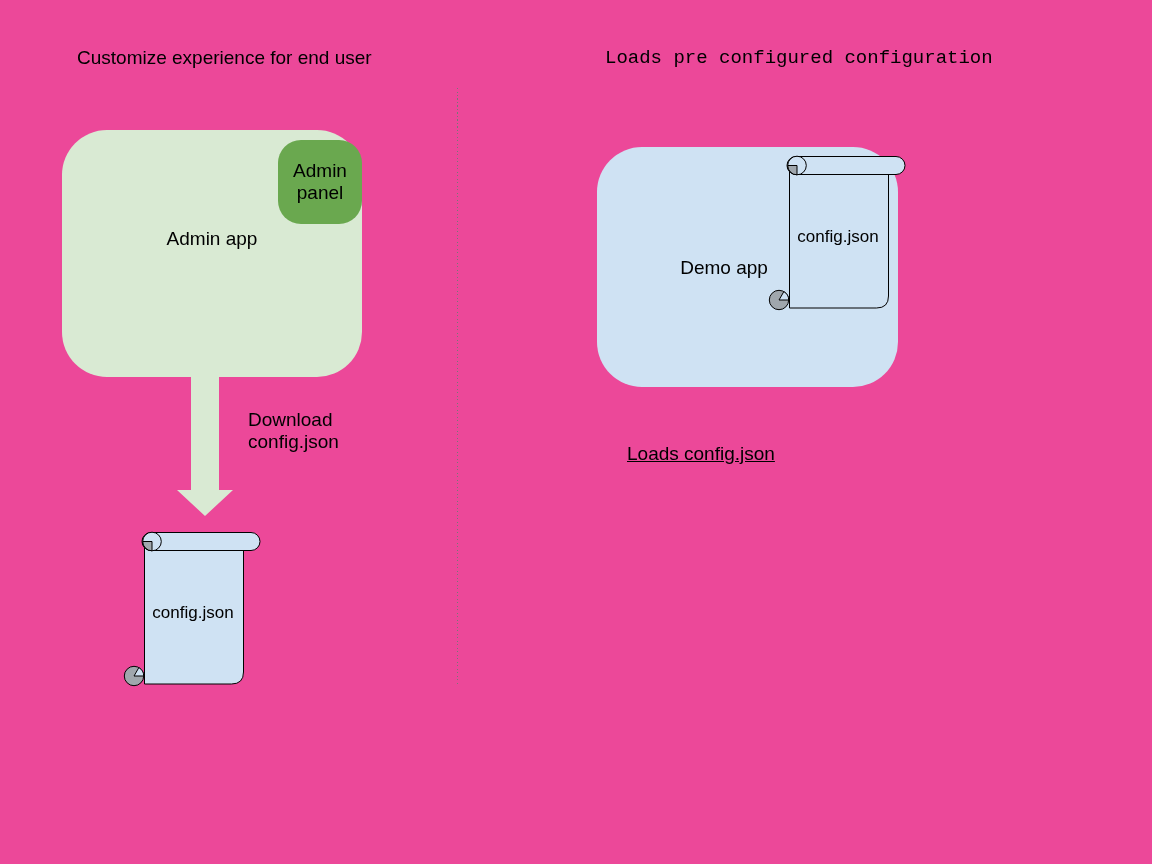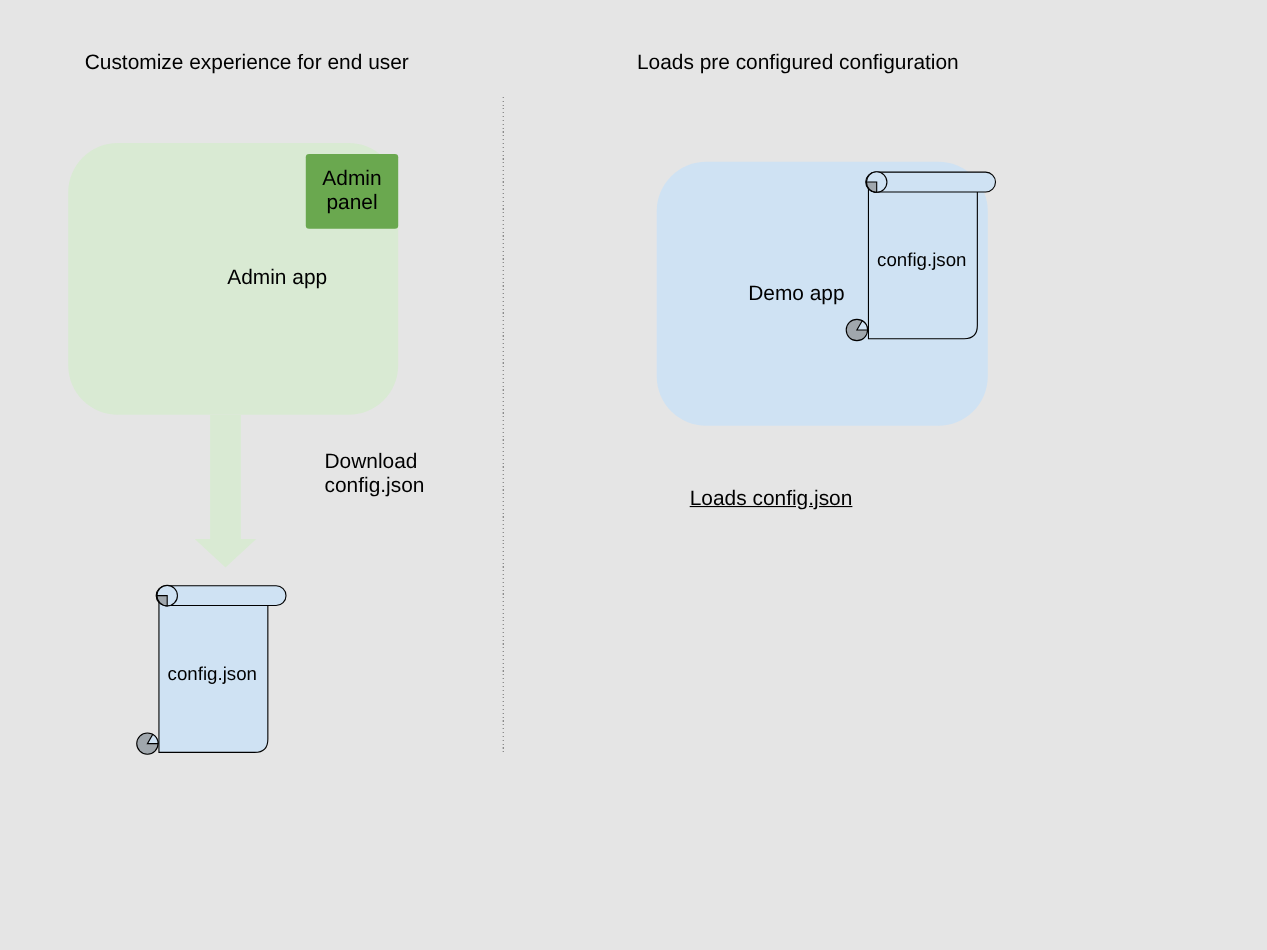--- a/index.html
+++ b/index.html
@@ -1,20 +1,20 @@
 <!DOCTYPE html>
 <html style="--admin_app_fill: #d9ead3; --admin_panel_fill: #6aa84f; --arrow_fill: #d9ead3; --demo_app_fill: #cfe2f3; --scroll_fill: #cfe2f3; --scroll_curl_fill: #a0a7ad; --outline: #000000; --divider: #777777; --text: #000000;"><head>
 <meta charset="utf-8">
 <style>
   html, body { margin: 0; padding: 0; background: #ffffff; }
   .canvas {
     position: relative;
     width: 1152px;
     height: 864px;
-    background: #e5e5e5;
+    background: #ec4899;
     font-family: "Liberation Sans", sans-serif;
     color: var(--text, #000);
     overflow: hidden;
   }
   .abs { position: absolute; }
   .title {
     font-size: 19px;
     line-height: 22px;
     white-space: nowrap;
   }
@@ -36,23 +36,23 @@
     line-height: 22px;
   }
   .admin-app-box {
     left: 62px; top: 130px;
     width: 300px; height: 247px;
     background: var(--admin_app_fill);
     border-radius: 45px;
   }
   .admin-panel-box {
     left: 278px; top: 140px;
-    width: 84px; height: 68px;
+    width: 84px; height: 84px;
     background: var(--admin_panel_fill);
-    border-radius: 3px;
+    border-radius: 23px;
     display: flex; align-items: center; justify-content: center;
     text-align: center;
     font-size: 19px; line-height: 22px;
   }
   .demo-app-box {
     left: 597px; top: 147px;
     width: 301px; height: 240px;
     background: var(--demo_app_fill);
     border-radius: 45px;
   }
@@ -70,29 +70,29 @@
     width: 1152px; height: 864px;
     pointer-events: none;
   }
 </style>
 </head>
 <body>
 
 <div class="canvas">
 
   <div class="abs title" style="left:77px; top:47px;">Customize experience for end user</div>
-  <div class="abs title" style="left:579px; top:47px;">Loads pre configured configuration</div>
+  <div class="abs title" style="left:605px; top:47px;font-family:Liberation Mono, monospace;">Loads pre configured configuration</div>
 
   <div class="abs divider"></div>
 
   <div class="abs admin-app-box"></div>
   <div class="abs admin-panel-box">
     <span>Admin panel</span>
   </div>
-  <div class="abs label" style="left:212px; top:253px;margin-left:40px;">Admin app</div>
+  <div class="abs label" style="left:212px; top:239px;">Admin app</div>
 
   <div class="abs demo-app-box"></div>
   <div class="abs label" style="left:700px; top:268px;margin-left:24px;">Demo app</div>
 
   <svg class="overlay" viewBox="0 0 1152 864">
     <defs>
       <g id="scroll">
 
         <path d="M2.5,10 L2.5,152 L89.5,152 Q101.5,152 101.5,140 L101.5,10 Z" style="fill:var(--scroll_fill);stroke:var(--outline);stroke-width:1"></path>
 
@@ -106,21 +106,21 @@
       </g>
     </defs>
 
     <path d="M191,377 L219,377 L219,490 L233,490 L205,516 L177,490 L191,490 Z" style="fill:var(--arrow_fill)"></path>
 
     <use href="#scroll" x="142" y="532"></use>
 
     <use href="#scroll" x="787" y="156"></use>
   </svg>
 
-  <div class="abs multiline" style="left:248px; top:409px;margin-left:47px;">Download
+  <div class="abs multiline" style="left:248px; top:409px;">Download
 config.json</div>
 
   <div class="abs config-label" style="left:193px; top:613px;">config.json</div>
   <div class="abs config-label" style="left:838px; top:237px;">config.json</div>
 
   <div class="abs title" style="left:627px; top:443px;text-decoration:underline;">Loads config.json</div>
 
 </div>
 
 </body></html>

